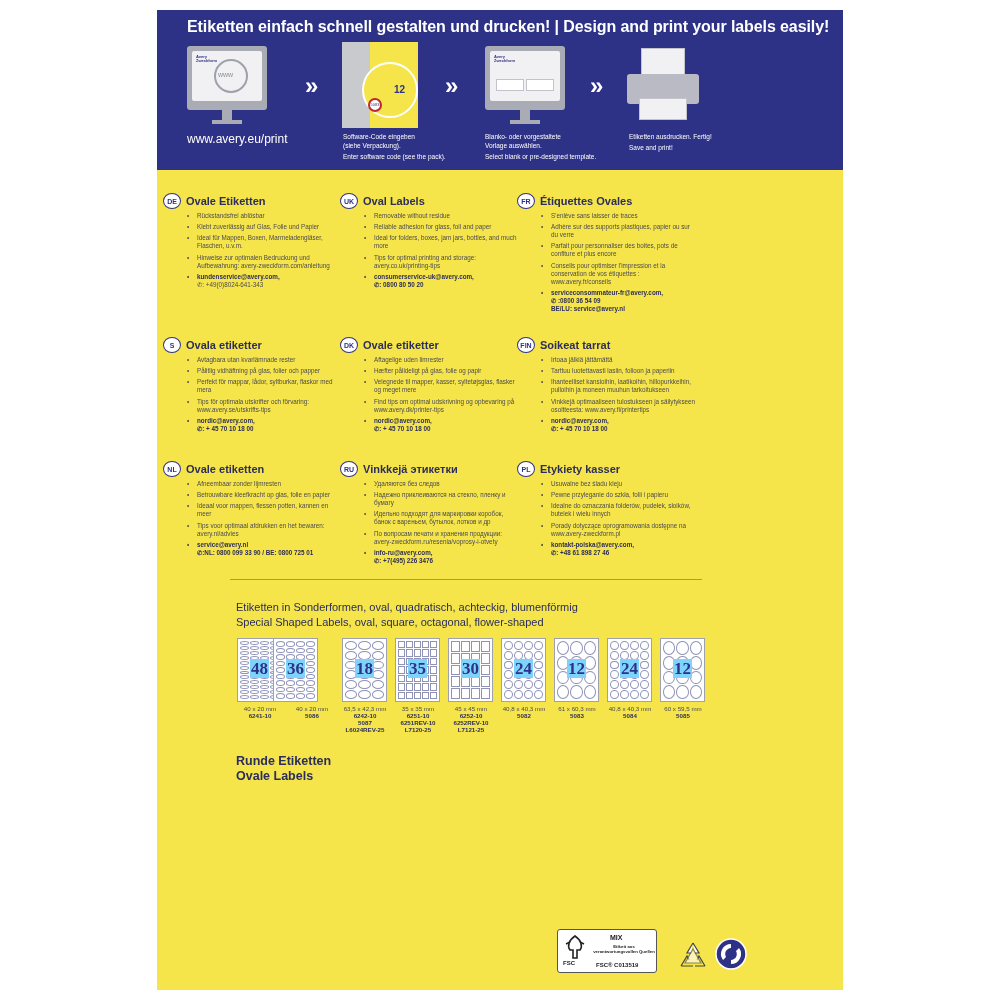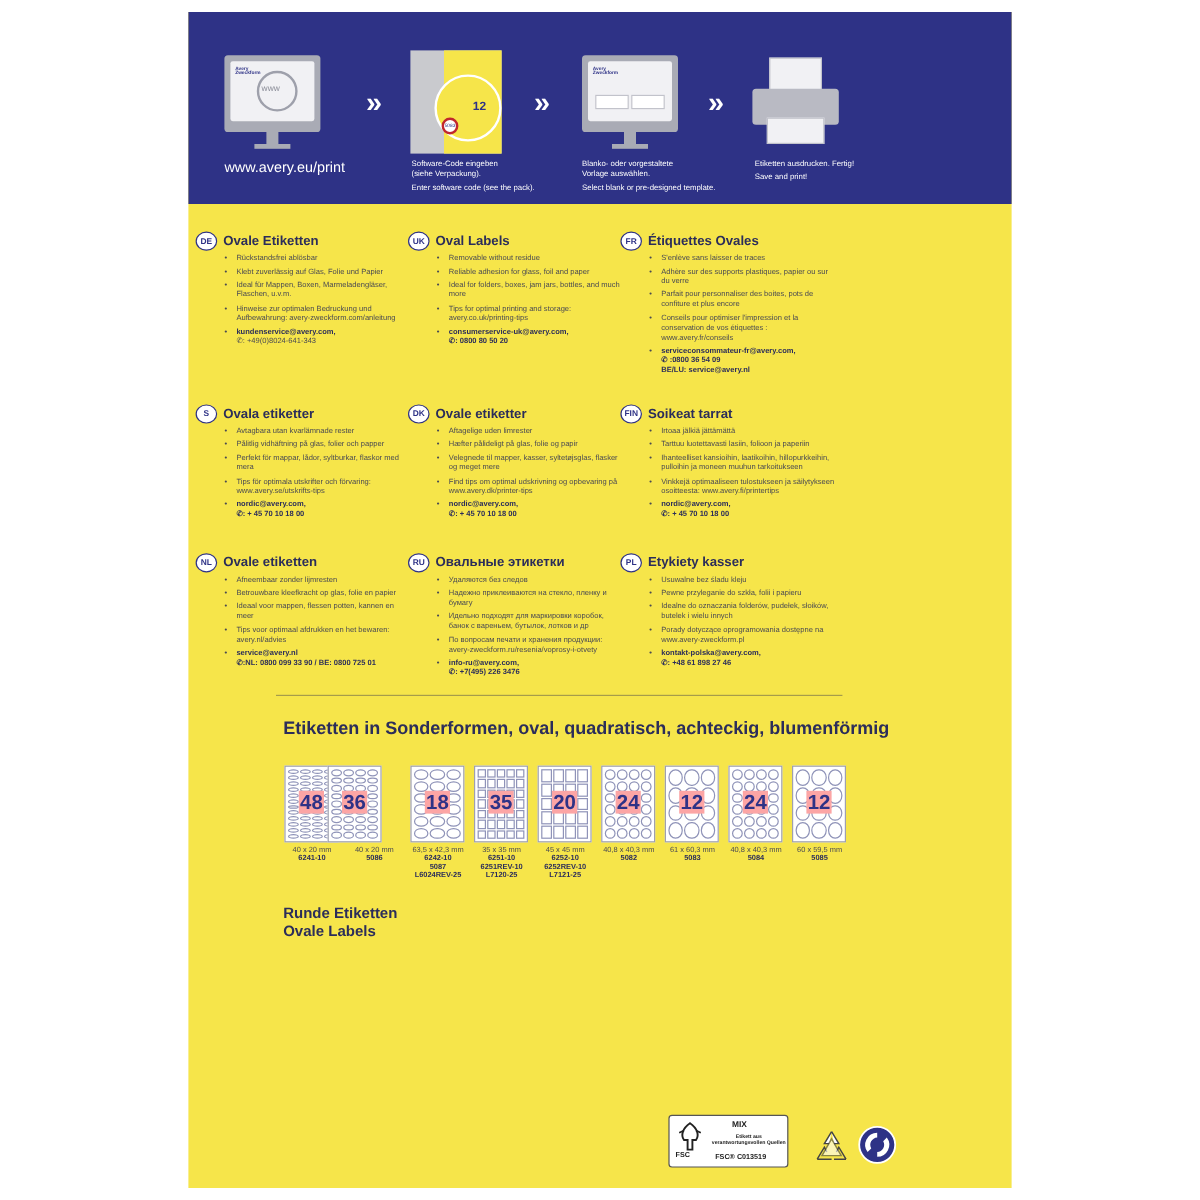--- a/index.html
+++ b/index.html
@@ -81,33 +81,33 @@
     content: "•"; position: absolute; left: 0; top: 0; color: #4a4a52;
   }
   .lang-list li.contact { font-weight: bold; color: #2b2d5a; }
   .contact-line { display: block; }
 
   .divider {
     position: absolute; left: 73px; top: 569px; width: 472px; height: 1px; background: #a69c4a;
   }
 
   .shapes-title {
-    position: absolute; left: 79px; top: 590px; color: #2b2d5a; font-size: 15px; font-weight: bold; line-height: 15px; white-space: nowrap;
+    position: absolute; left: 79px; top: 590px; color: #2b2d5a; font-size: 11px; font-weight: normal; line-height: 15px; white-space: nowrap;
   }
   .thumbs { position: absolute; left: 80px; top: 628px; }
   .thumb { position: absolute; top: 0; width: 45px; height: 64px; background: #ffffff; border: 1px solid #9fa0b0; overflow: hidden; }
   .thumb-grid { position: absolute; left: 2px; top: 2px; right: 2px; bottom: 2px; display: grid; gap: 1px; }
   .cell-oval { border: 1px solid #8f93b8; border-radius: 50%; }
   .cell-sq { border: 1px solid #8f93b8; }
   .cell-circle { border: 1px solid #8f93b8; border-radius: 50%; }
   .thumb-count {
     position: absolute; left: 0; right: 0; top: 20px; text-align: center;
     color: #2e3286; font-size: 17px; font-weight: bold; font-family: "Liberation Sans", sans-serif;
   }
-  .thumb-count span { background: #fca5a5; padding: 0 1px; }
+  .thumb-count span { background: #7dd3fc; padding: 0 1px; font-family: Liberation Serif, serif; }
   .thumb-caption {
     position: absolute; top: 67px; width: 60px; text-align: center; color: #2b2d5a; font-size: 6.2px; line-height: 7px;
   }
   .thumb-caption .dim { font-weight: normal; color: #4a4a52; display: block; }
   .thumb-caption .code { font-weight: bold; display: block; }
 
   .round-title {
     position: absolute; left: 79px; top: 744px; color: #2b2d5a; font-size: 12.5px; font-weight: bold; line-height: 15px;
   }
 
@@ -121,20 +121,21 @@
   .fsc-code { position: absolute; left: 38px; top: 32px; font-size: 6px; font-weight: bold; color: #222; }
   .recycle { position: absolute; left: 520px; top: 930px; width: 32px; height: 32px; }
   .greendot { position: absolute; left: 558px; top: 928px; width: 32px; height: 32px; }
 </style>
 </head>
 <body>
 
 <div class="panel">
 
   <div class="banner">
+    <div class="banner-title">Etiketten einfach schnell gestalten und drucken! | Design and print your labels easily!</div>
 
     <div class="step" style="left:30px;">
       <div class="monitor">
         <div class="screen">
           <div class="logo-mini">Avery<br>Zweckform</div>
           <div class="globe"></div>
           <div class="globe-text">www</div>
         </div>
       </div>
       <div class="monitor-stand"></div>
@@ -305,21 +306,21 @@
       <li class="contact">
           <span class="contact-line">service@avery.nl</span>
           <span class="contact-line">✆:NL: 0800 099 33 90 / BE: 0800 725 01</span>
         </li>
     </ul>
   </div>
 
   <div class="lang-block" style="left:183px; top:451px;">
     <div class="lang-head">
         <div class="lang-badge">RU</div>
-        <div class="lang-title">Овальные этикетки</div>
+        <div class="lang-title">Vinkkejä этикетки</div>
       </div>
     <ul class="lang-list">
       <li>Удаляются без следов</li>
       <li>Надежно приклеиваются на стекло, пленку и бумагу</li>
       <li>Идельно подходят для маркировки коробок, банок с вареньем, бутылок, лотков и др</li>
       <li>По вопросам печати и хранения продукции: avery-zweckform.ru/resenia/voprosy-i-otvety</li>
       <li class="contact">
           <span class="contact-line">info-ru@avery.com,</span>
           <span class="contact-line">✆: +7(495) 226 3476</span>
         </li>
@@ -340,20 +341,21 @@
           <span class="contact-line">kontakt-polska@avery.com,</span>
           <span class="contact-line">✆: +48 61 898 27 46</span>
         </li>
     </ul>
   </div>
 
   <div class="divider"></div>
 
   <div class="shapes-title">
     <div>Etiketten in Sonderformen, oval, quadratisch, achteckig, blumenförmig</div>
+    <div>Special Shaped Labels, oval, square, octagonal, flower-shaped</div>
   </div>
 
   <div class="thumbs" id="thumbs">
       <div class="thumb" style="left: 0px;">
         <div class="thumb-grid" style="grid-template-columns: repeat(4, 1fr); grid-template-rows: repeat(12, 1fr);">
           <div class="cell-oval"></div>
           <div class="cell-oval"></div>
           <div class="cell-oval"></div>
           <div class="cell-oval"></div>
           <div class="cell-oval"></div>
@@ -543,21 +545,21 @@
           <div class="cell-sq"></div>
           <div class="cell-sq"></div>
           <div class="cell-sq"></div>
           <div class="cell-sq"></div>
           <div class="cell-sq"></div>
           <div class="cell-sq"></div>
           <div class="cell-sq"></div>
           <div class="cell-sq"></div>
           <div class="cell-sq"></div>
         </div>
-        <div class="thumb-count"><span>20</span></div>
+        <div class="thumb-count"><span>30</span></div>
       </div>
       <div class="thumb-caption" style="left: 204px;">
         <span class="dim">45 x 45 mm</span>
         <span class="code">6252-10</span>
         <span class="code">6252REV-10</span>
         <span class="code">L7121-25</span>
       </div>
       <div class="thumb" style="left: 264px;">
         <div class="thumb-grid" style="grid-template-columns: repeat(4, 1fr); grid-template-rows: repeat(6, 1fr);">
           <div class="cell-circle"></div>

